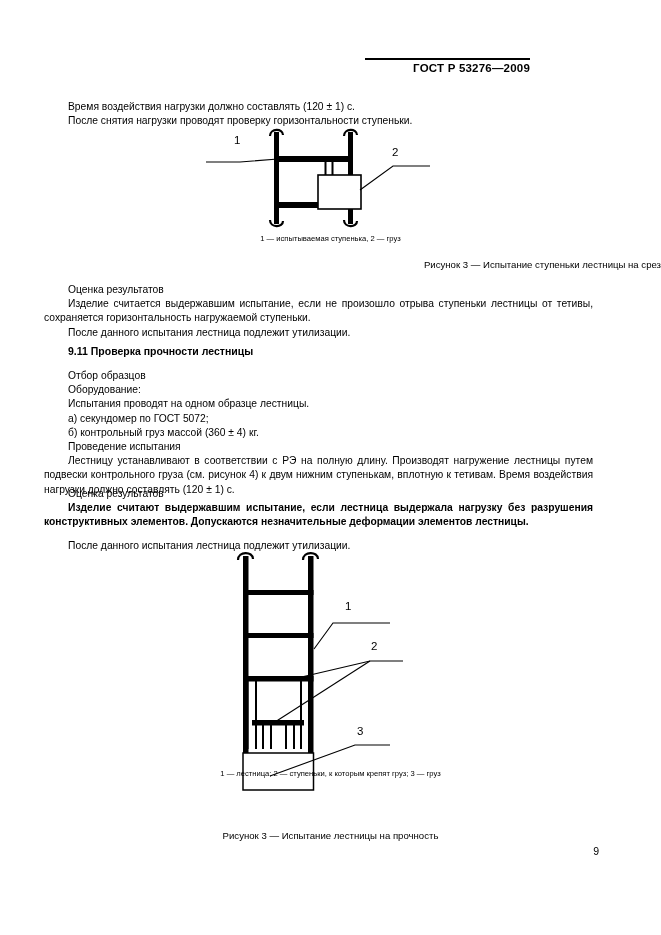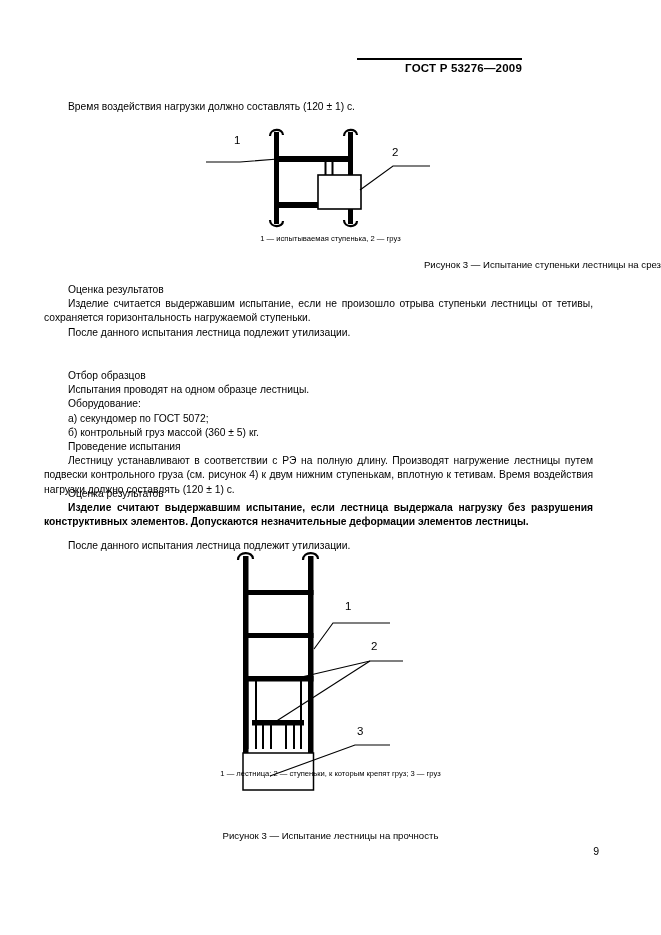--- a/index.html
+++ b/index.html
@@ -20,21 +20,21 @@
     position: absolute;
     left: 0; top: 0;
     width: 661px;
     height: 935px;
     background: #ffffff;
   }
 
   
   .header {
     position: absolute;
-    left: 0;
+    left: 8px;
     top: 58px;
     width: 584px;
     height: 16px;
   }
   .header-rule {
     position: absolute;
     right: 62px;
     top: 0px;
     width: 165px;
     height: 2px;
@@ -119,20 +119,21 @@
 
 <div class="page">
 
   <div class="header">
     <div class="header-rule"></div>
     <div class="header-title">ГОСТ Р 53276—2009</div>
   </div>
 
   <div class="txt" style="left:68px; top:100px; width:525px;">
     <p class="noindent">Время воздействия нагрузки должно составлять (120 ± 1) с.</p>
+    <p class="noindent">После снятия нагрузки проводят проверку горизонтальности ступеньки.</p>
   </div>
 
   <div class="figure" style="left:200px; top:126px;">
     <svg width="260" height="108" viewBox="0 0 260 108" xmlns="http://www.w3.org/2000/svg">
 
       <rect x="74" y="6" width="5" height="92" fill="#000"></rect>
 
       <rect x="148" y="6" width="5" height="92" fill="#000"></rect>
 
       <path d="M 70 10 C 70 2, 83 2, 83 9" stroke="#000" stroke-width="2.2" fill="none"></path>
@@ -163,27 +164,28 @@
   <div class="fig-legend" style="top:233px;">1 — испытываемая ступенька, 2 — груз</div>
 
   <div class="fig-caption" style="top:258px;text-align:right;">Рисунок 3 — Испытание ступеньки лестницы на срез</div>
 
   <div class="txt" style="left:44px; top:283px; width:549px;">
     <p class="indent" style="text-indent:24px;">Оценка результатов</p>
     <p class="indent" style="text-indent:24px;">Изделие считается выдержавшим испытание, если не произошло отрыва ступеньки лестницы от тетивы, сохраняется горизонтальность нагружаемой ступеньки.</p>
     <p class="indent" style="text-indent:24px;">После данного испытания лестница подлежит утилизации.</p>
   </div>
 
+  <div class="heading" style="left:68px; top:344px;">9.11 Проверка прочности лестницы</div>
 
   <div class="txt" style="left:68px; top:369px; width:525px;">
     <p class="noindent">Отбор образцов</p>
+    <p class="noindent">Оборудование:</p>
     <p class="noindent">Испытания проводят на одном образце лестницы.</p>
-    <p class="noindent">Оборудование:</p>
     <p class="noindent">а) секундомер по ГОСТ 5072;</p>
-    <p class="noindent">б) контрольный груз массой (360 ± 5) кг.</p>
+    <p class="noindent">б) контрольный груз массой (360 ± 4) кг.</p>
   </div>
 
   <div class="txt" style="left:44px; top:440px; width:549px;">
     <p class="indent" style="text-indent:24px;">Проведение испытания</p>
     <p class="indent" style="text-indent:24px;">Лестницу устанавливают в соответствии с РЭ на полную длину. Производят нагружение лестницы путем подвески контрольного груза (см. рисунок 4) к двум нижним ступенькам, вплотную к тетивам. Время воздействия нагрузки должно составлять (120 ± 1) с.</p>
   </div>
 
   <div class="txt" style="left:44px; top:487px; width:549px;">
     <p class="indent" style="text-indent:24px;">Оценка результатов</p>
     <p class="indent" style="text-indent:24px;font-weight:bold;">Изделие считают выдержавшим испытание, если лестница выдержала нагрузку без разрушения конструктивных элементов. Допускаются незначительные деформации элементов лестницы.</p>

